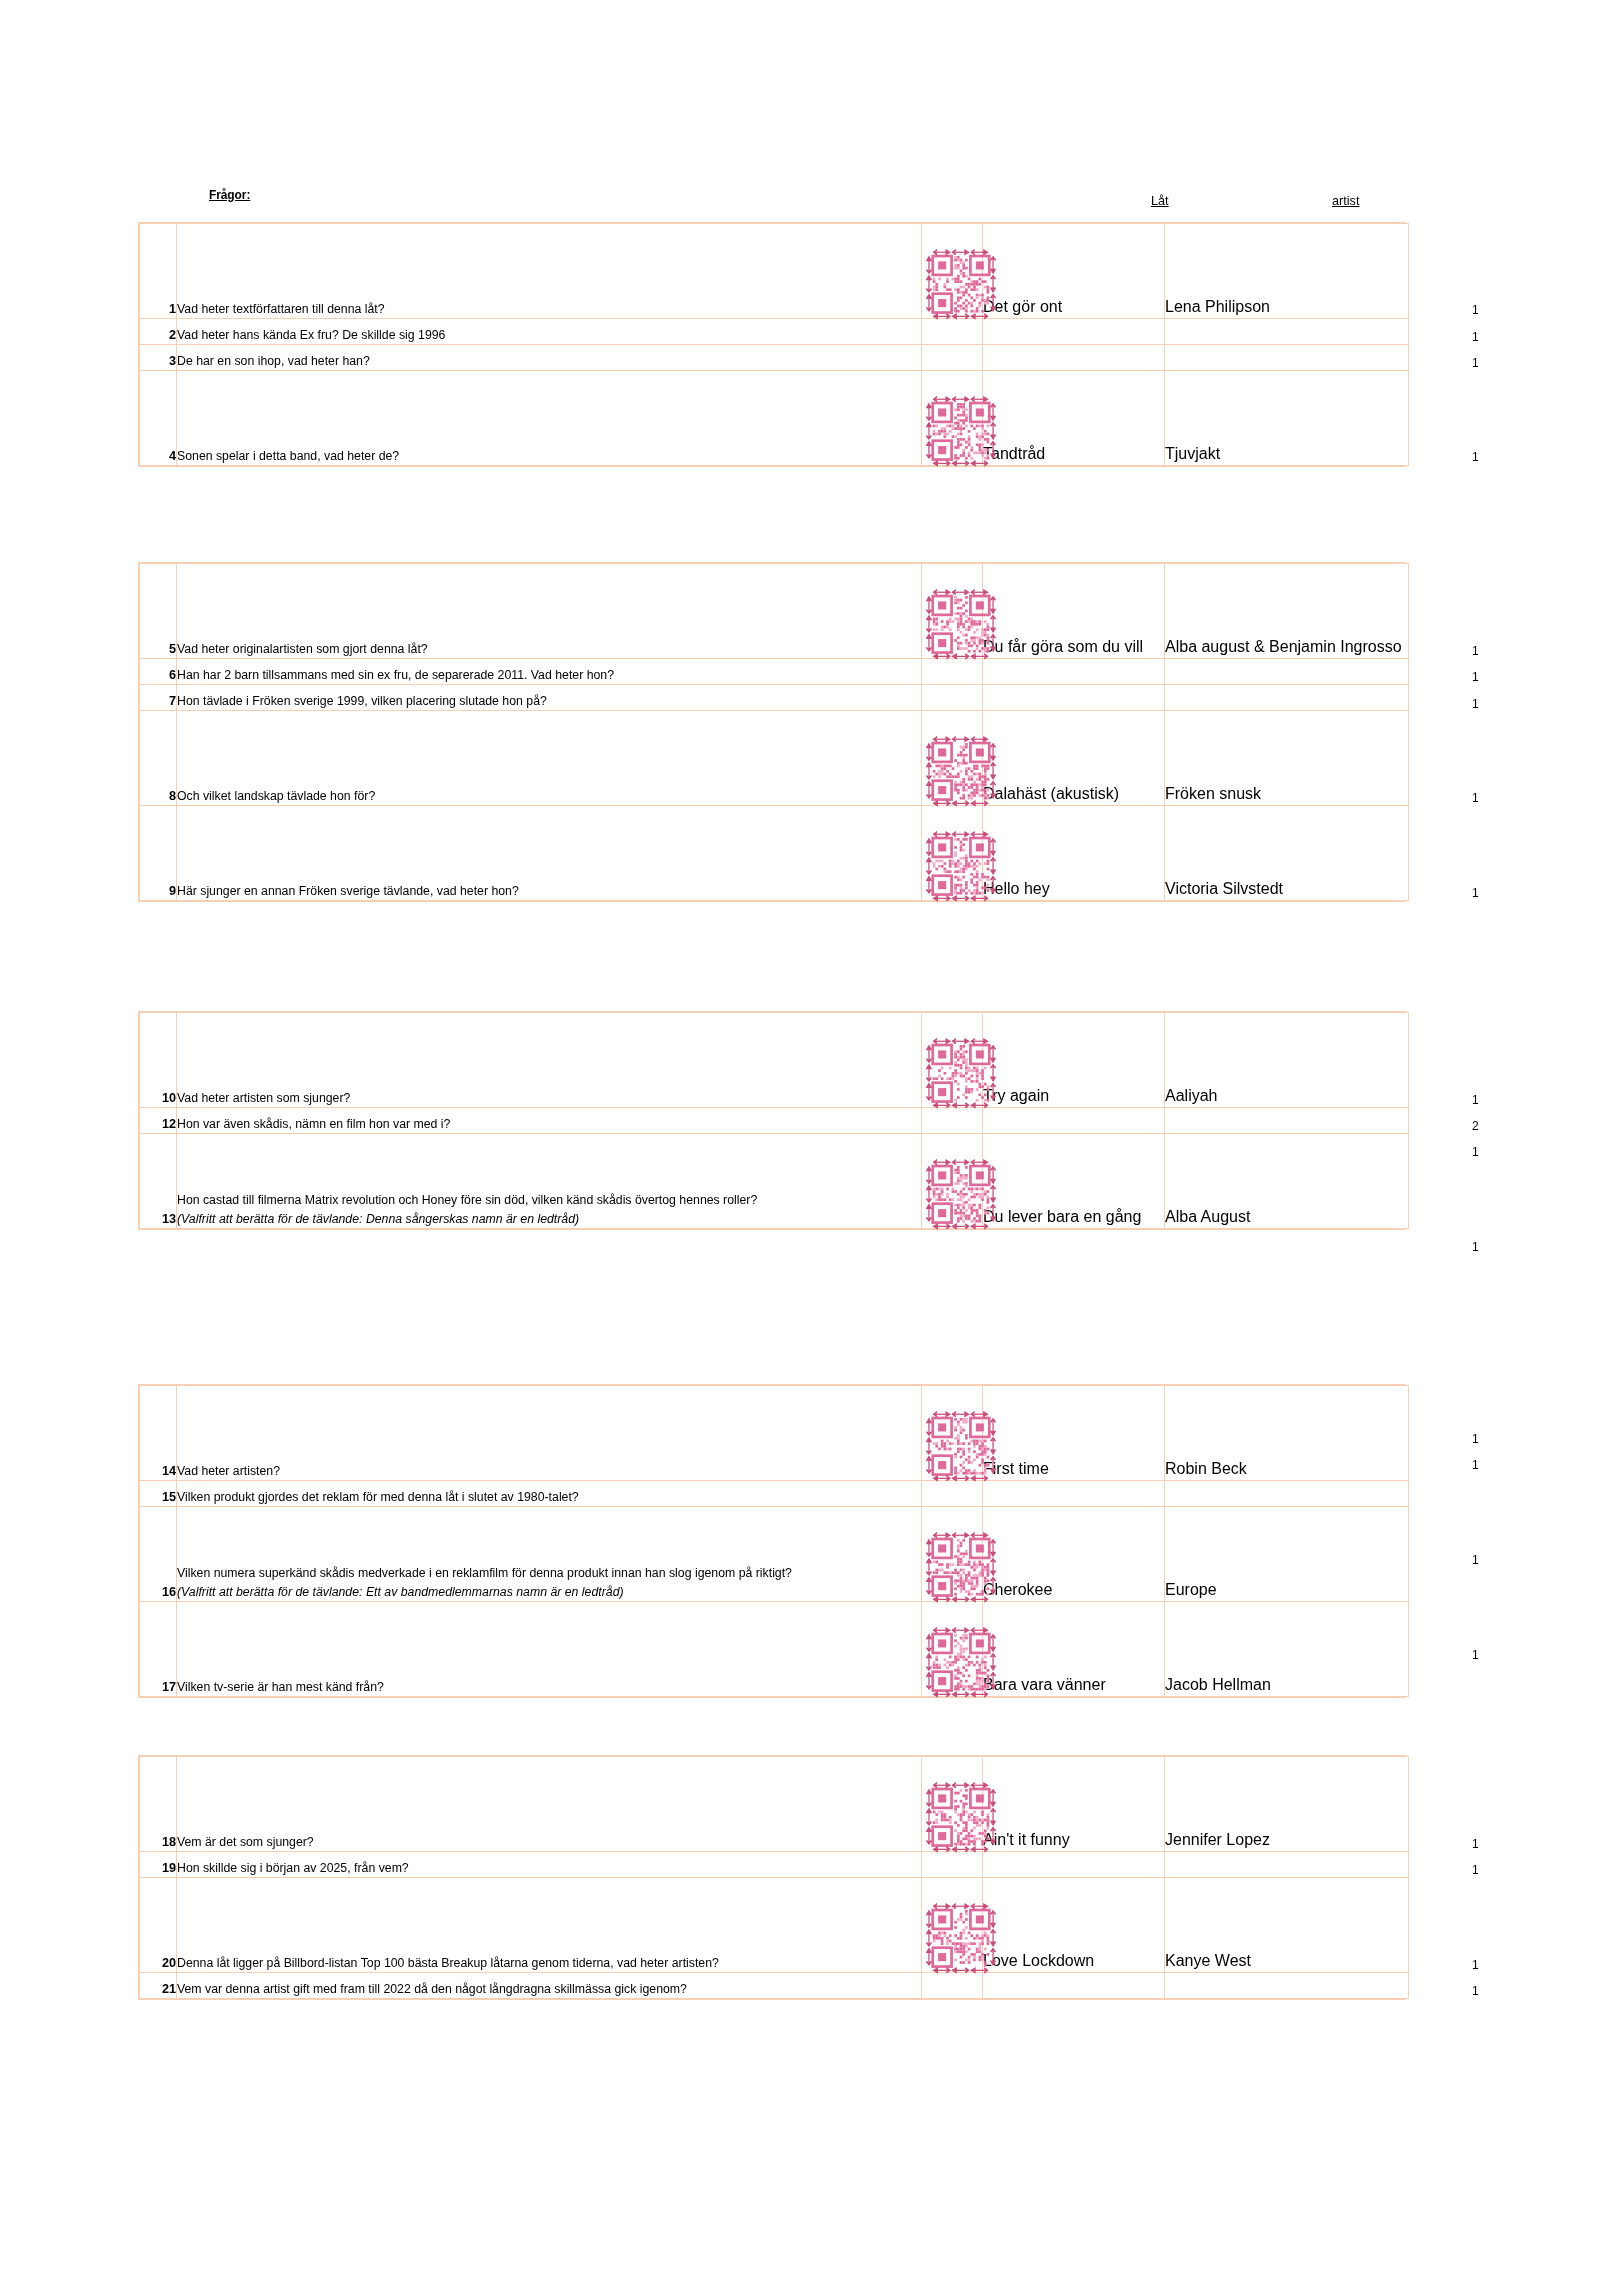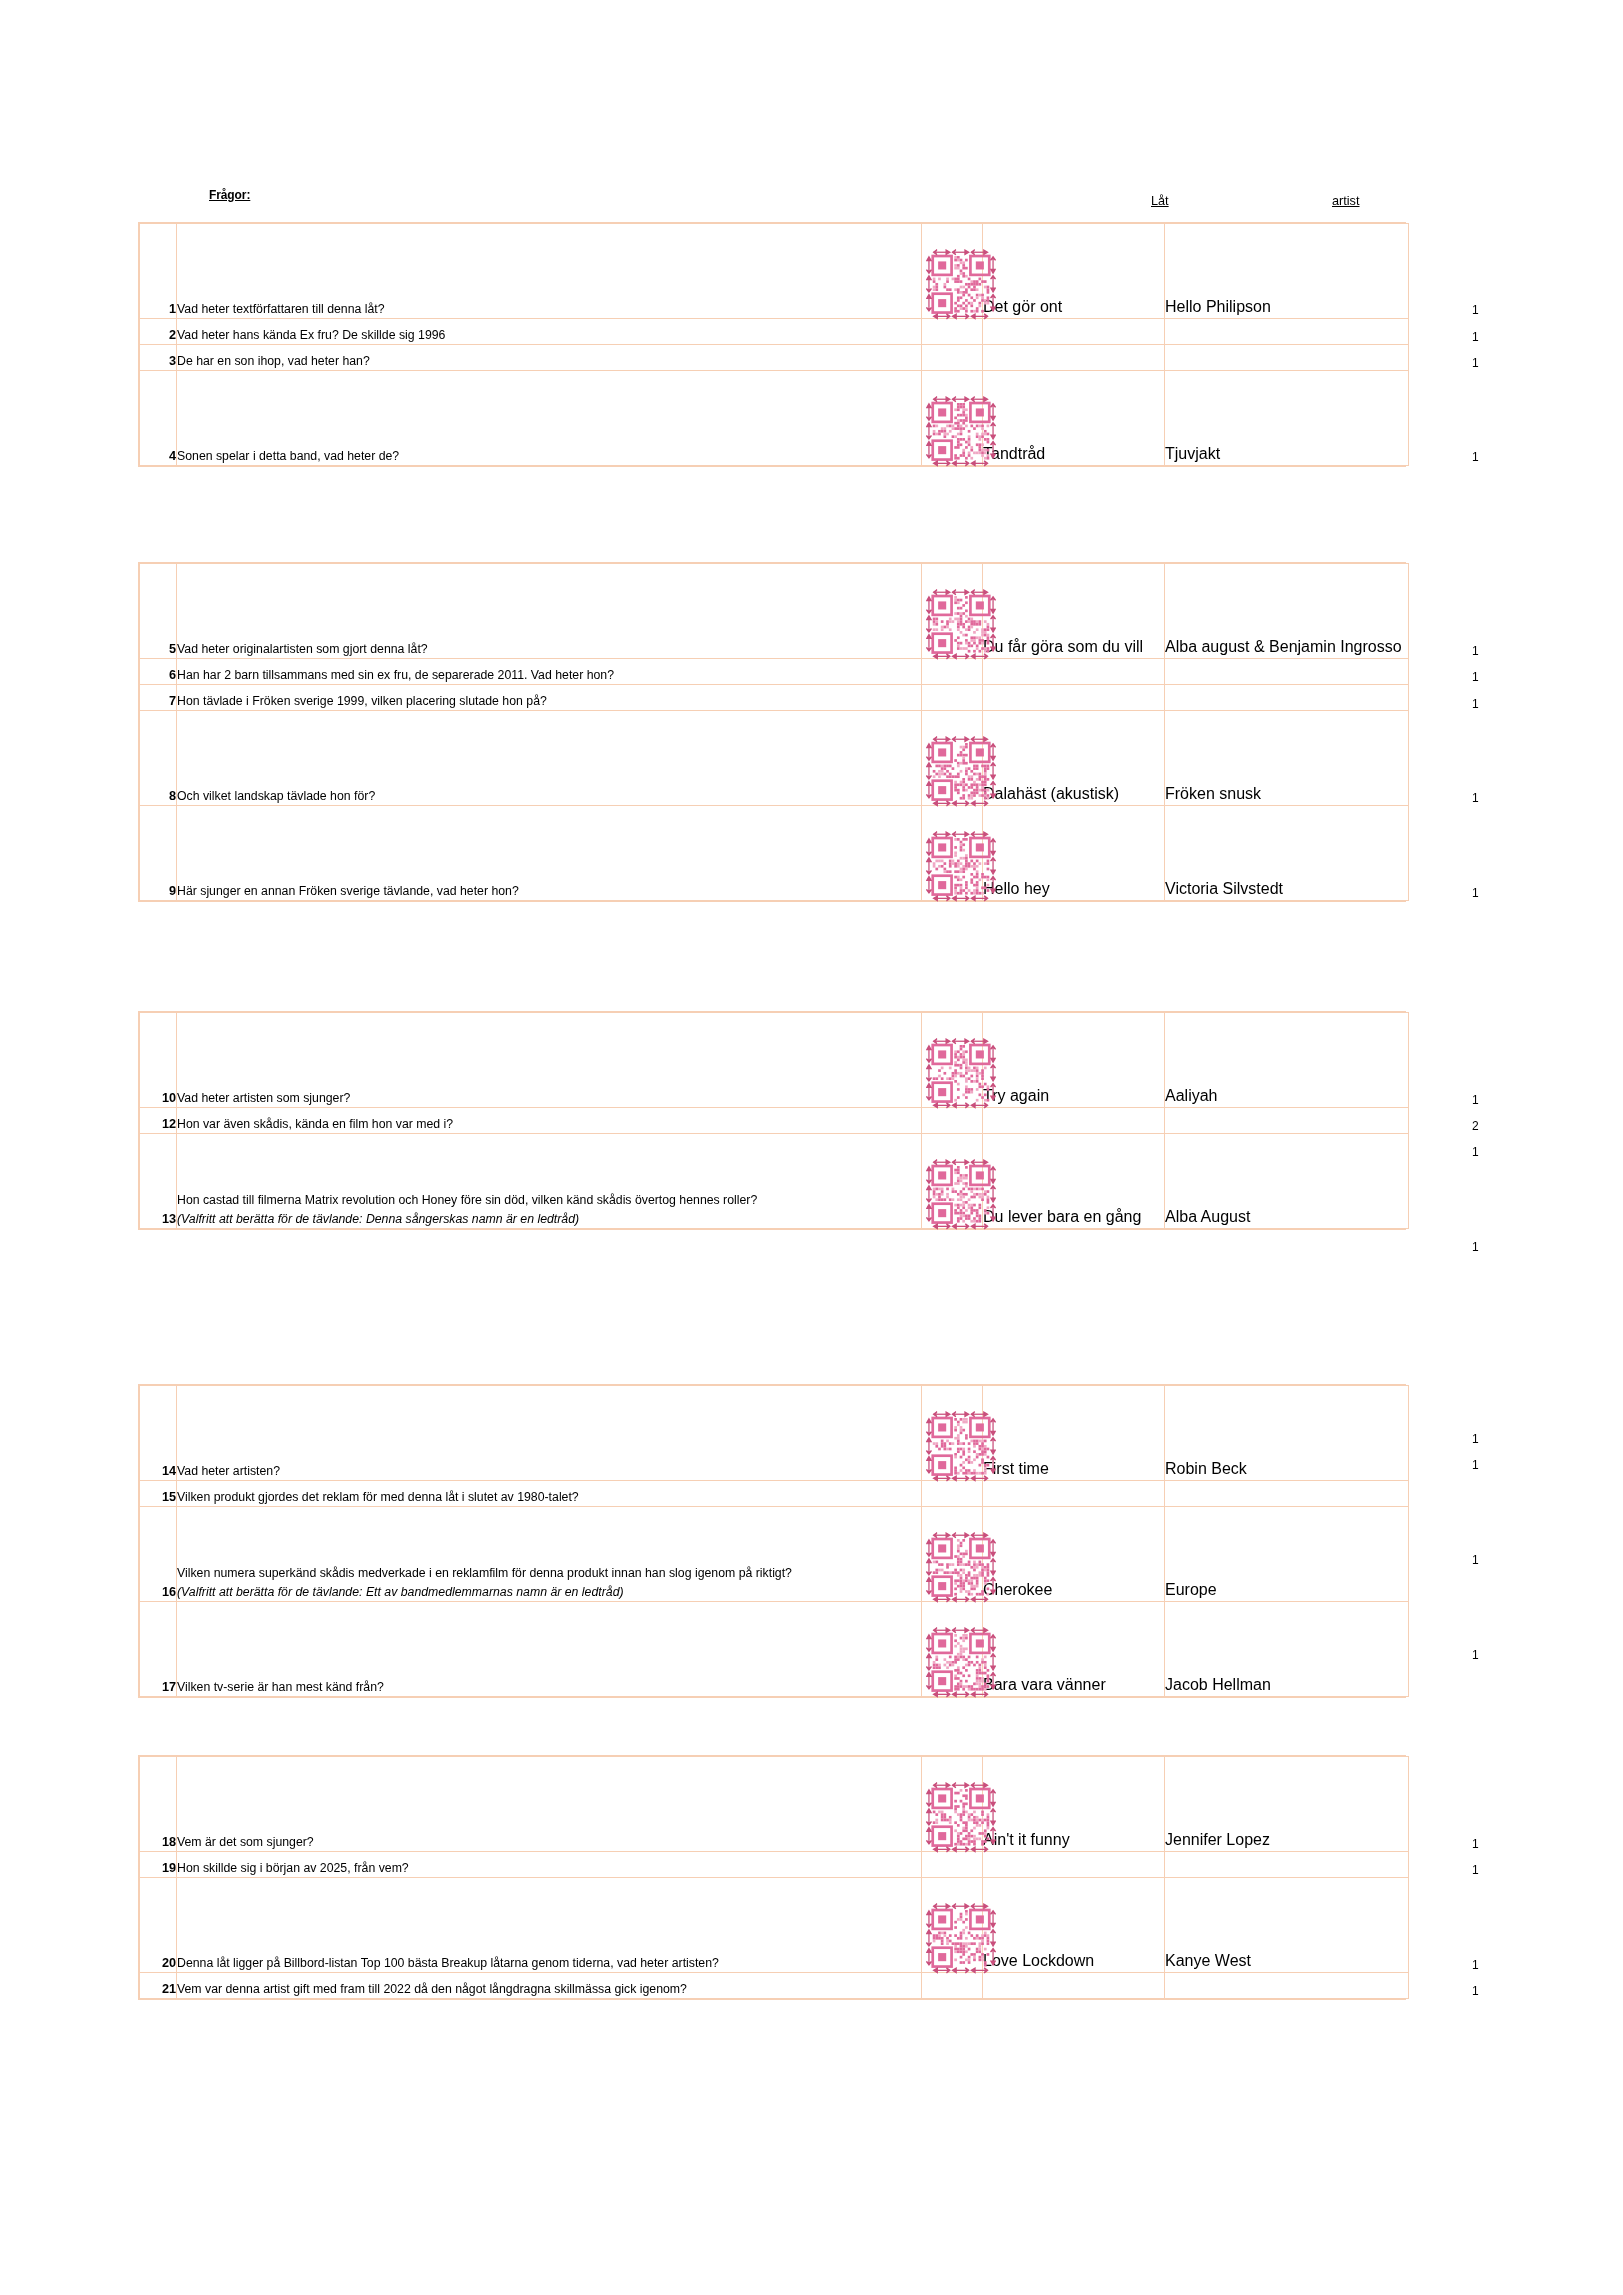--- a/index.html
+++ b/index.html
@@ -356,21 +356,21 @@
     </g>
                     <g stroke="#c94f7c" stroke-width="1.5" fill="#c94f7c">
       <line x1="79.7" y1="53.800000000000004" x2="79.7" y2="69.2"></line>
       <polygon points="79.7,73.2 77.10000000000001,68.7 82.3,68.7"></polygon>
       <polygon points="79.7,53.800000000000004 76.7,57.800000000000004 79.7,55.800000000000004 82.7,57.800000000000004"></polygon>
     </g>
   </svg>
                 </div>
               </td>
               <td class="cell-lat">Det gör ont</td>
-              <td class="cell-art">Hello Philipson</td>
+              <td class="cell-art">Lena Philipson</td>
             </tr>
             <tr style="height: 26px;">
               <td class="cell-num">2</td>
               <td class="cell-q">
                 <span class="q-main">Vad heter hans kända Ex fru? De skillde sig 1996</span>
               </td>
               <td class="cell-qr"></td>
               <td class="cell-lat"></td>
               <td class="cell-art"></td>
             </tr>
@@ -1411,21 +1411,21 @@
     </g>
   </svg>
                 </div>
               </td>
               <td class="cell-lat">Try again</td>
               <td class="cell-art">Aaliyah</td>
             </tr>
             <tr style="height: 26px;">
               <td class="cell-num">12</td>
               <td class="cell-q">
-                <span class="q-main">Hon var även skådis, kända en film hon var med i?</span>
+                <span class="q-main">Hon var även skådis, nämn en film hon var med i?</span>
               </td>
               <td class="cell-qr"></td>
               <td class="cell-lat"></td>
               <td class="cell-art"></td>
             </tr>
             <tr style="height: 95px;">
               <td class="cell-num">13</td>
               <td class="cell-q">
                 <span class="q-main">Hon castad till filmerna Matrix revolution och Honey före sin död, vilken känd skådis övertog hennes roller?</span>
                 <span class="q-note">(Valfritt att berätta för de tävlande: Denna sångerskas namn är en ledtråd)</span>

